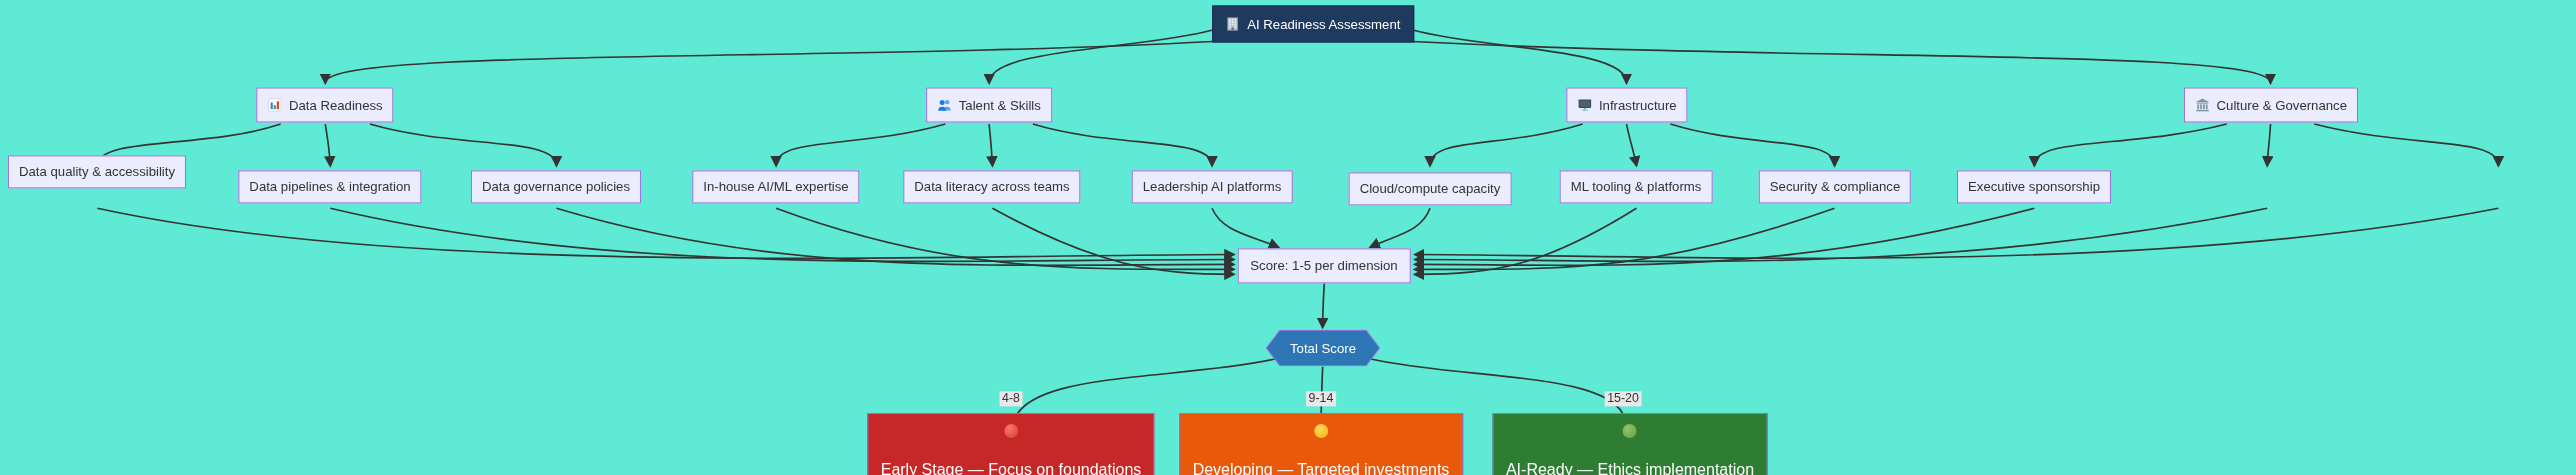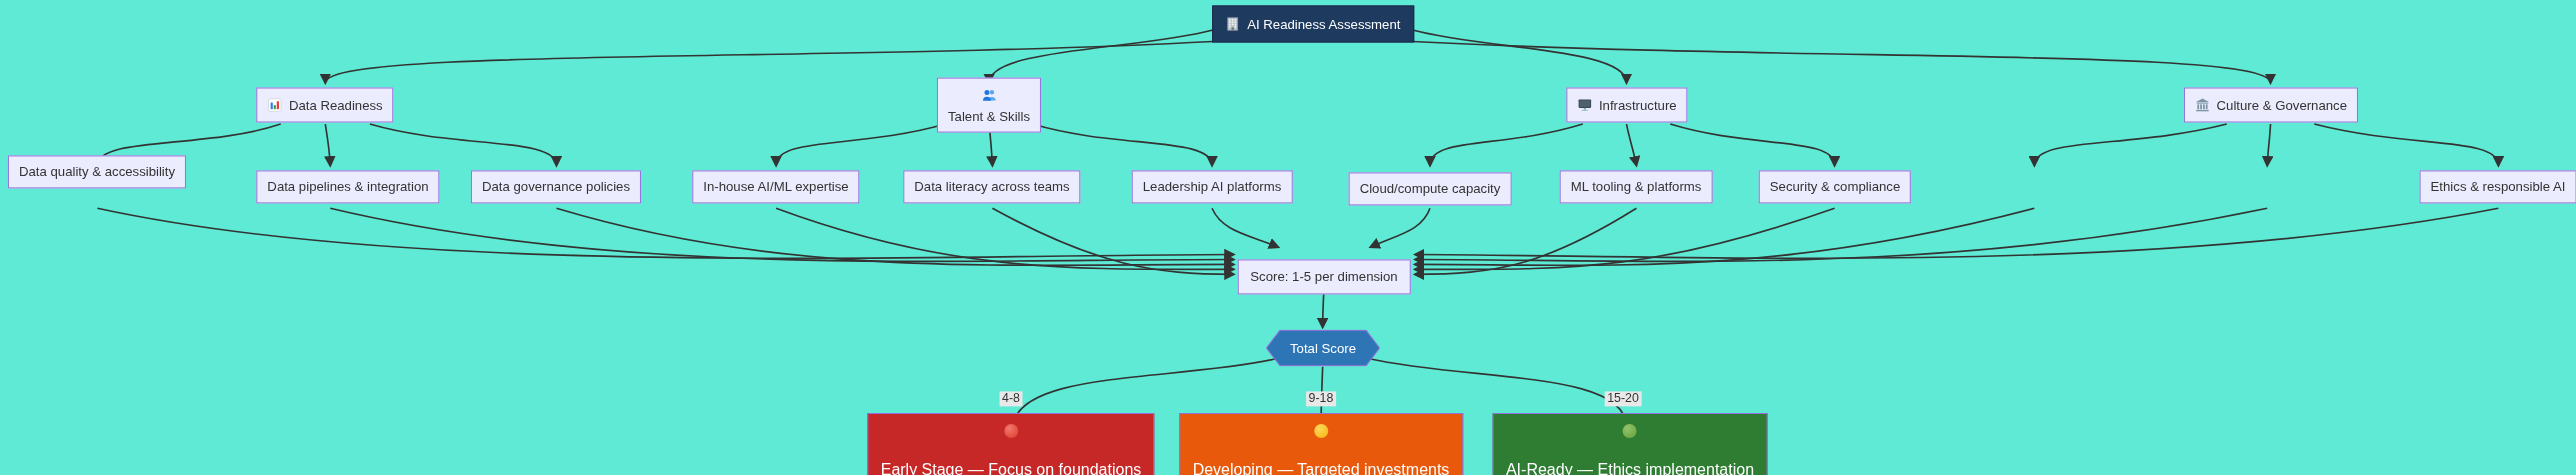--- a/index.html
+++ b/index.html
@@ -120,21 +120,21 @@
       <svg viewBox="0 0 18 18" width="15" height="15">
         <rect x="1.5" y="1.5" width="15" height="15" rx="2" fill="#ffffff" stroke="#cfd4d9"></rect>
         <rect x="4" y="6" width="2.6" height="8" fill="#2d7ff0"></rect>
         <rect x="7.7" y="9.2" width="2.6" height="4.8" fill="#43a047"></rect>
         <rect x="11.4" y="4.6" width="2.6" height="9.4" fill="#e53935"></rect>
       </svg>
     </span>
     <span>Data Readiness</span>
   </div>
 
-  <div class="node" style="left:989px; top:105px;flex-direction:column;">
+  <div class="node" style="left:989px; top:105px;">
     <span class="icon">
       <svg viewBox="0 0 18 18" width="15" height="15">
         <circle cx="12" cy="5.6" r="2.6" fill="#5aa7f0"></circle>
         <path d="M7.6 15.6 a4.4 4.4 0 0 1 8.8 0 z" fill="#5aa7f0"></path>
         <circle cx="6" cy="6" r="3" fill="#1e78e0"></circle>
         <path d="M1.2 15.8 a4.8 4.8 0 0 1 9.6 0 z" fill="#1e78e0"></path>
       </svg>
     </span>
     <span>Talent &amp; Skills</span>
   </div>
@@ -162,38 +162,38 @@
           <rect x="9.6" y="8.2" width="2.2" height="5.8"></rect>
           <rect x="13" y="8.2" width="2.2" height="5.8"></rect>
           <rect x="1.5" y="14.8" width="15" height="1.8"></rect>
         </g>
       </svg>
     </span>
     <span>Culture &amp; Governance</span>
   </div>
 
   <div class="node item" style="left:97px; top:172px;">Data quality &amp; accessibility</div>
-  <div class="node item" style="left:348px; top:187px;">Data pipelines &amp; integration</div>
+  <div class="node item" style="left:330px; top:187px;">Data pipelines &amp; integration</div>
   <div class="node item" style="left:556px; top:187px;">Data governance policies</div>
   <div class="node item" style="left:776px; top:187px;">In-house AI/ML expertise</div>
   <div class="node item" style="left:992px; top:187px;">Data literacy across teams</div>
   <div class="node item" style="left:1212px; top:187px;">Leadership AI platforms</div>
   <div class="node item" style="left:1430px; top:189px;">Cloud/compute capacity</div>
   <div class="node item" style="left:1636px; top:187px;">ML tooling &amp; platforms</div>
   <div class="node item" style="left:1835px; top:187px;">Security &amp; compliance</div>
-  <div class="node item" style="left:2498px; top:187px;">Ethics &amp; responsible AI</div>
-
-  <div class="node score" style="left:1324px; top:266px;margin-top:11px;">Score: 1-5 per dimension</div>
+  <div class="node item" style="left:2034px; top:187px;">Executive sponsorship</div>
+
+  <div class="node score" style="left:1324px; top:266px;">Score: 1-5 per dimension</div>
 
   <div class="hex" style="left:1323px; top:348px;">
     <div class="hex-in">Total Score</div>
   </div>
 
   <span class="edge-label" style="left:1011px; top:399px;">4-8</span>
-  <span class="edge-label" style="left:1321px; top:399px;">9-18</span>
+  <span class="edge-label" style="left:1321px; top:399px;">9-14</span>
   <span class="edge-label" style="left:1623px; top:399px;">15-20</span>
 
   <div class="outcome" style="left: 1011px; top: 451px; background: rgb(198, 40, 40);" title="Early Stage — Focus on foundations">
     <span class="dot red"></span>
     <span>Early Stage — Focus on foundations</span>
   </div>
   <div class="outcome" style="left: 1321px; top: 451px; background: rgb(232, 89, 12);" title="Developing — Targeted investments">
     <span class="dot yellow"></span>
     <span>Developing — Targeted investments</span>
   </div>

